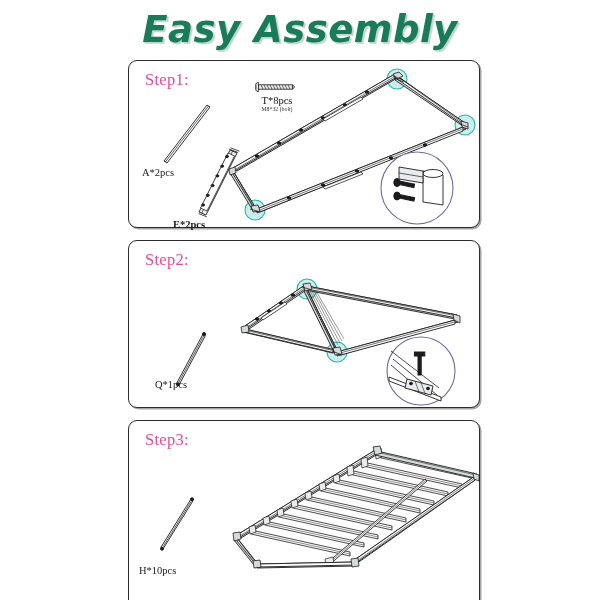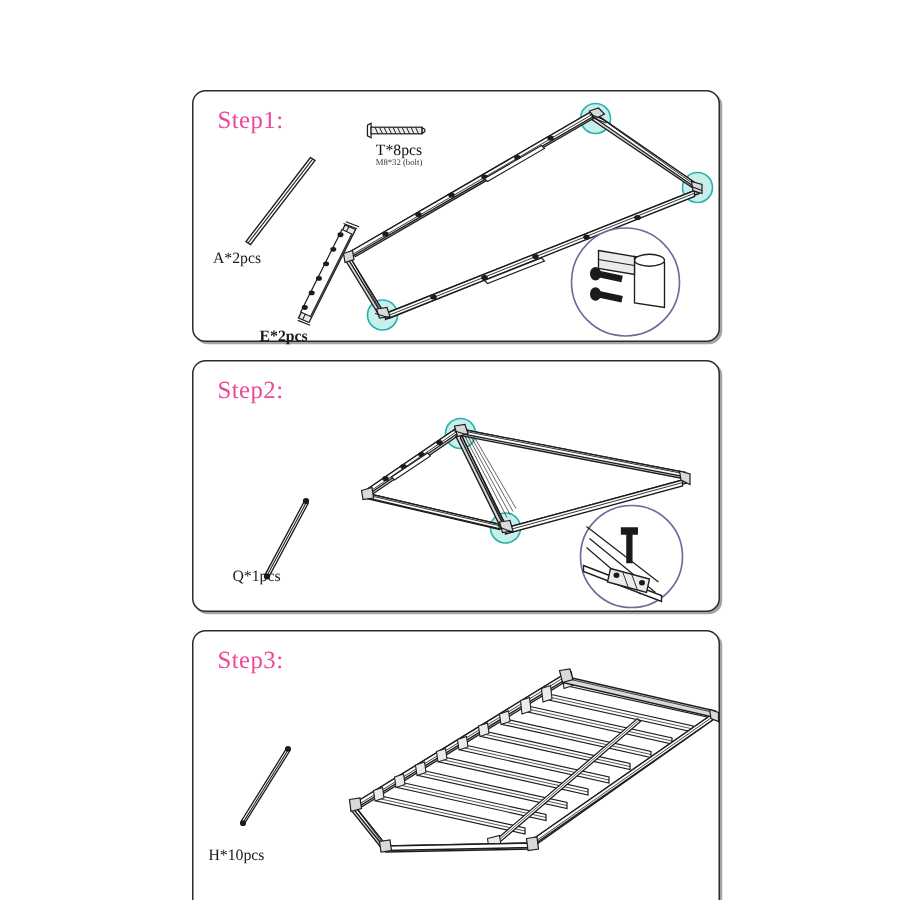--- a/index.html
+++ b/index.html
@@ -95,20 +95,21 @@
   .fillw { fill: #ffffff; stroke: #1d1d1d; }
   .fillg { fill: #e9ebec; stroke: #1d1d1d; }
   .fillgr{ fill: #d7dadb; stroke: #1d1d1d; }
   .dark  { fill: #1b1b1b; stroke: #1b1b1b; }
 </style>
 </head>
 <body>
 
 <div id="page">
 
+  <div id="title">Easy Assembly</div>
 
   <div class="panel" id="panel1">
     <div class="step-label">Step1:</div>
 
     <div class="part" style="left:22px; top:40px;">
       <svg width="70" height="70" viewBox="0 0 70 70">
         <path class="fillw" stroke-width="0.9" d="M56 4 L59 6 L16 62 L13 60 Z"></path>
         <path class="ln" stroke-width="0.7" d="M57.4 5.1 L14.4 61"></path>
       </svg>
     </div>
@@ -126,21 +127,21 @@
           <ellipse cx="27.6" cy="38.6" rx="1.5" ry="1.1"></ellipse>
           <ellipse cx="22.8" cy="48.3" rx="1.5" ry="1.1"></ellipse>
           <ellipse cx="18.2" cy="58" rx="1.5" ry="1.1"></ellipse>
         </g>
         <path class="dark" stroke-width="0.8" d="M44 2 L53 5.5 M45.6 0.8 L54.4 4.2"></path>
         <path class="dark" stroke-width="0.8" d="M13.6 66.6 L21.8 69.8"></path>
       </svg>
     </div>
     <div class="part-label" style="left:44px; top:158px;font-weight:bold;">E*2pcs</div>
 
-    <div class="hw" style="left:96px; top:18px; width:82px;">
+    <div class="hw" style="left:107px; top:18px; width:82px;">
       <svg width="82" height="16" viewBox="0 0 82 16">
         <rect class="fillg" stroke-width="0.8" x="20" y="5.4" width="2.2" height="5.2"></rect>
         <path class="fillw" stroke-width="0.8" d="M20 4.4 L22.4 3.2 L22.4 12.8 L20 11.6 Z"></path>
         <rect class="fillg" stroke-width="0.8" x="22.4" y="5.8" width="34" height="4.4"></rect>
         <g class="ln" stroke-width="0.65">
           <path d="M25 5.8 L27 10.2 M28 5.8 L30 10.2 M31 5.8 L33 10.2 M34 5.8 L36 10.2
                    M37 5.8 L39 10.2 M40 5.8 L42 10.2 M43 5.8 L45 10.2 M46 5.8 L48 10.2
                    M49 5.8 L51 10.2 M52 5.8 L54 10.2"></path>
         </g>
         <path class="fillg" stroke-width="0.8" d="M56.4 6.1 L58.2 7.2 L58.2 8.8 L56.4 9.9 Z"></path>

